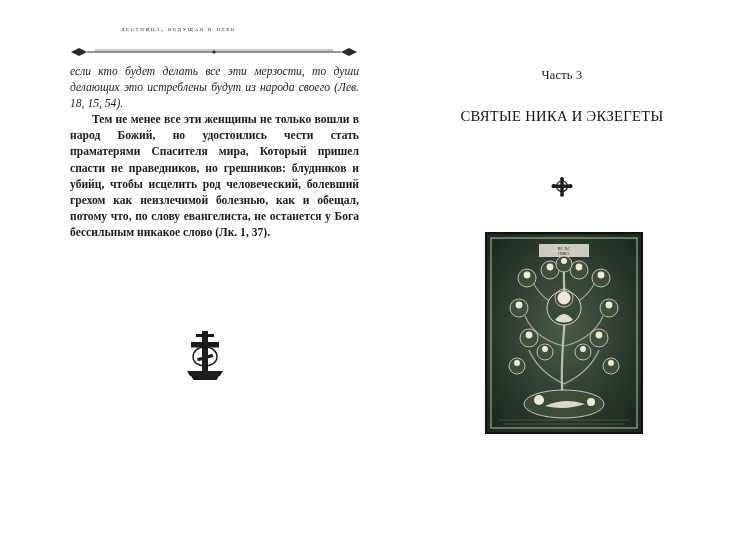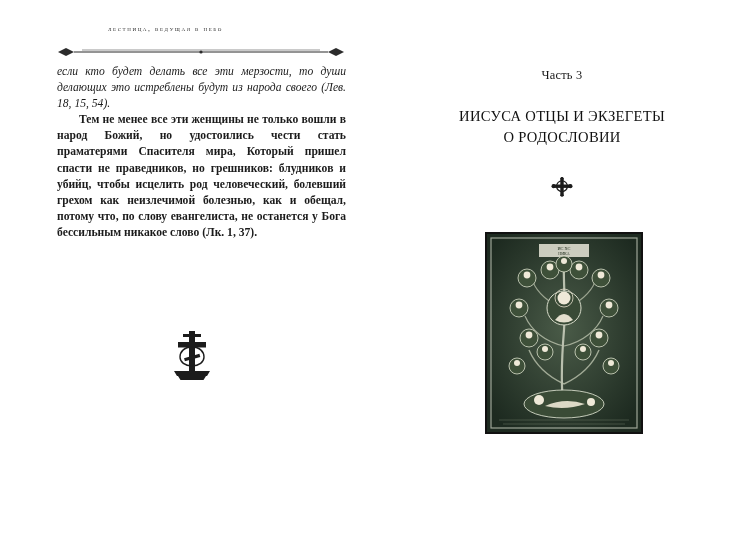--- a/index.html
+++ b/index.html
@@ -16,21 +16,21 @@
   .spread {
     position: relative;
     width: 749px;
     height: 540px;
     background: #ffffff;
   }
 
   
   .page-left {
     position: absolute;
-    left: 4px;
+    left: 17px;
     top: 0;
     width: 374px;
     height: 540px;
   }
   .running-head {
     position: absolute;
     left: 104px;
     top: 24px;
     width: 240px;
     font-family: "Liberation Serif", serif;
@@ -161,22 +161,21 @@
         <path d="M28 20 c-8 0 -12 5 -12 10 c0 5 5 9 12 9 c7 0 12 -4 12 -9 c0 -5 -4 -10 -12 -10 z" fill="none" stroke="#1c1c1c" stroke-width="1.4"></path>
       </g>
     </svg>
   </div>
 
   <div class="page-right">
 
     <div class="part-label">Часть 3</div>
 
     <div class="part-title">
-      <div>ИИСУСА ОТЦЫ И ЭКЗЕГЕТЫ</div>
-      <div>О РОДОСЛОВИИ</div>
+      <div>СВЯТЫЕ НИКА И ЭКЗЕГЕТЫ</div>
     </div>
 
     <svg class="cross-small" viewBox="0 0 22 20">
       <g fill="#1c1c1c">
         <rect x="9.3" y="1" width="3.4" height="18"></rect>
         <rect x="2" y="7.5" width="18" height="3.4"></rect>
         <circle cx="11" cy="9.2" r="5.4" fill="none" stroke="#1c1c1c" stroke-width="1.2"></circle>
         <circle cx="2.6" cy="9.2" r="2.1"></circle>
         <circle cx="19.4" cy="9.2" r="2.1"></circle>
         <circle cx="11" cy="1.4" r="1.5"></circle>

